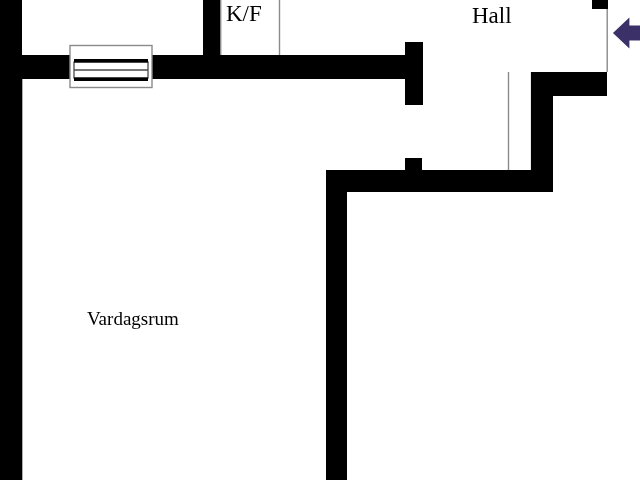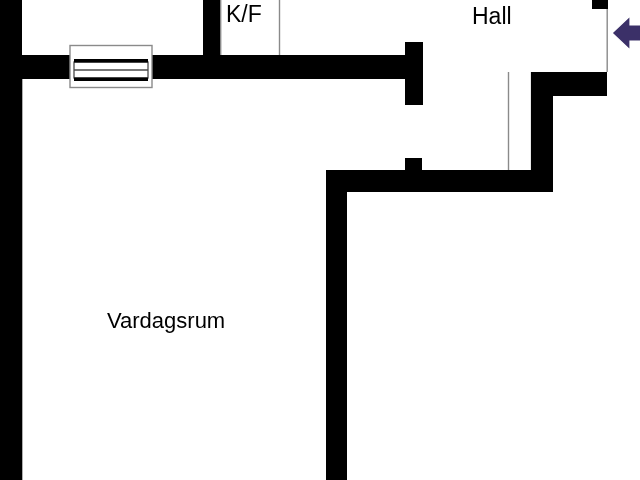--- a/index.html
+++ b/index.html
@@ -22,40 +22,39 @@
   #plan-svg {
     position: absolute;
     left: 0;
     top: 0;
     width: 640px;
     height: 480px;
     display: block;
   }
   .room-label {
     position: absolute;
-    font-family: Liberation Sans, sans-serif;
+    font-family: Liberation Serif, serif;
     color: #000000;
     white-space: nowrap;
     user-select: none;
   }
   #label-kf {
     left: 226px;
     top: 1px;
     font-size: 23px;
   }
   #label-hall {
     left: 472px;
     top: 3px;
     font-size: 23px;
   }
   #label-vardagsrum {
     left: 87px;
     top: 308px;
-    font-size: 22px;
-    margin-left: 20px;
+    font-size: 19px;
   }
 </style>
 </head>
 <body>
 
 <div id="floorplan">
 
   <svg id="plan-svg" viewBox="0 0 640 480" xmlns="http://www.w3.org/2000/svg">
 
     <g stroke="#8a8a8a" stroke-width="1.4" fill="none">

